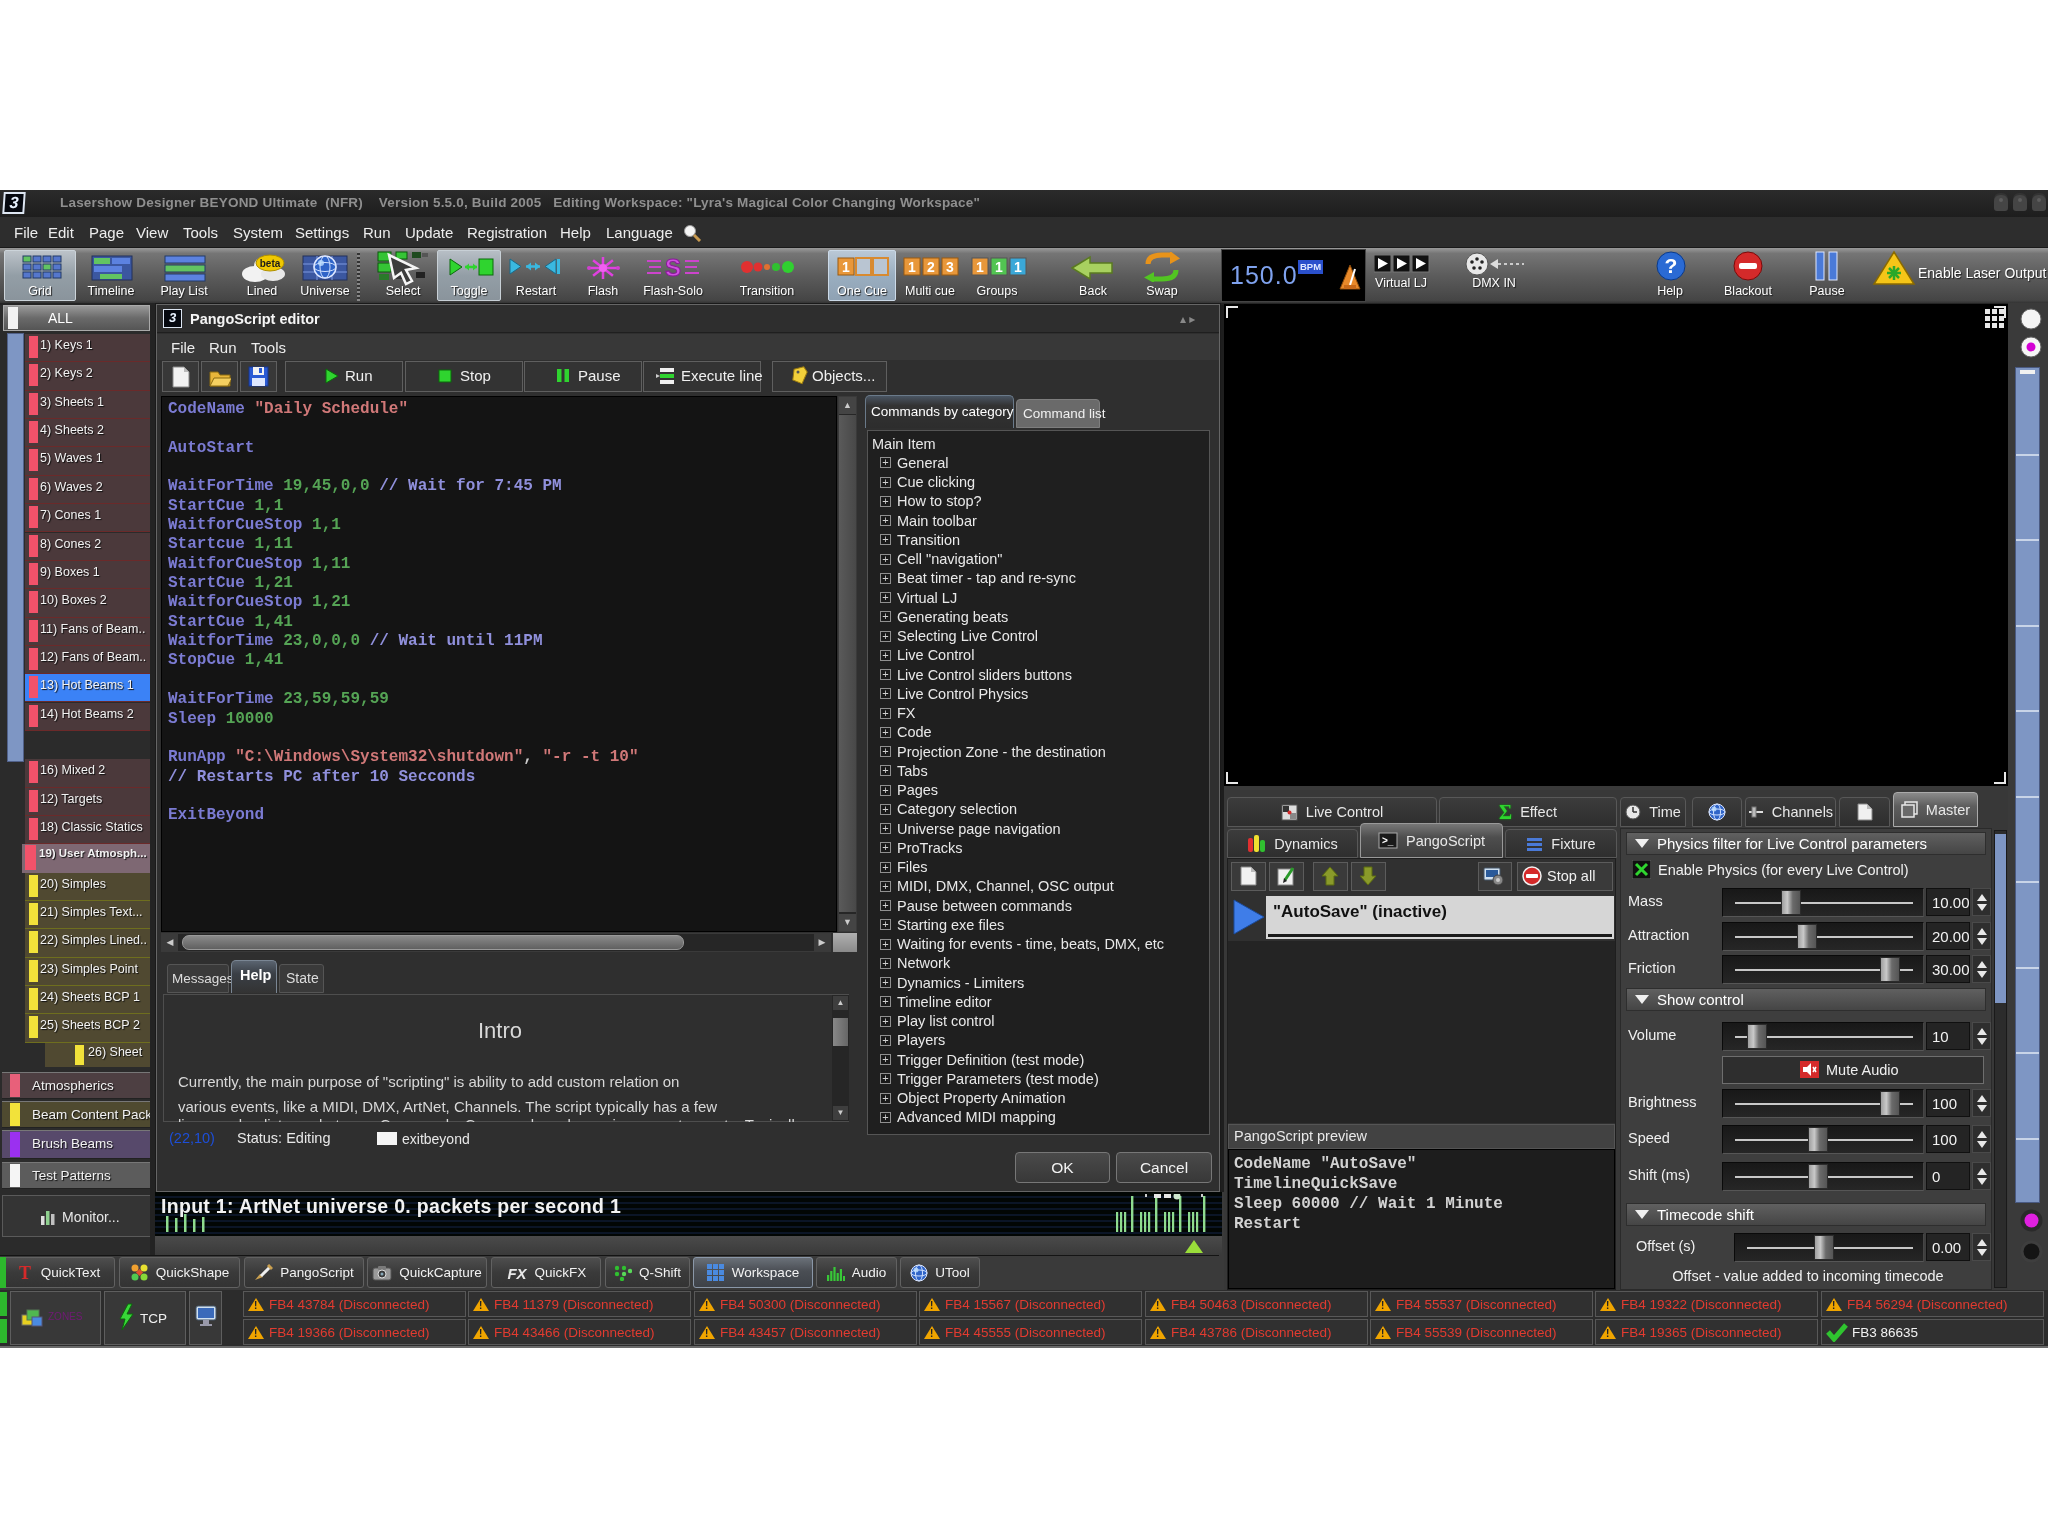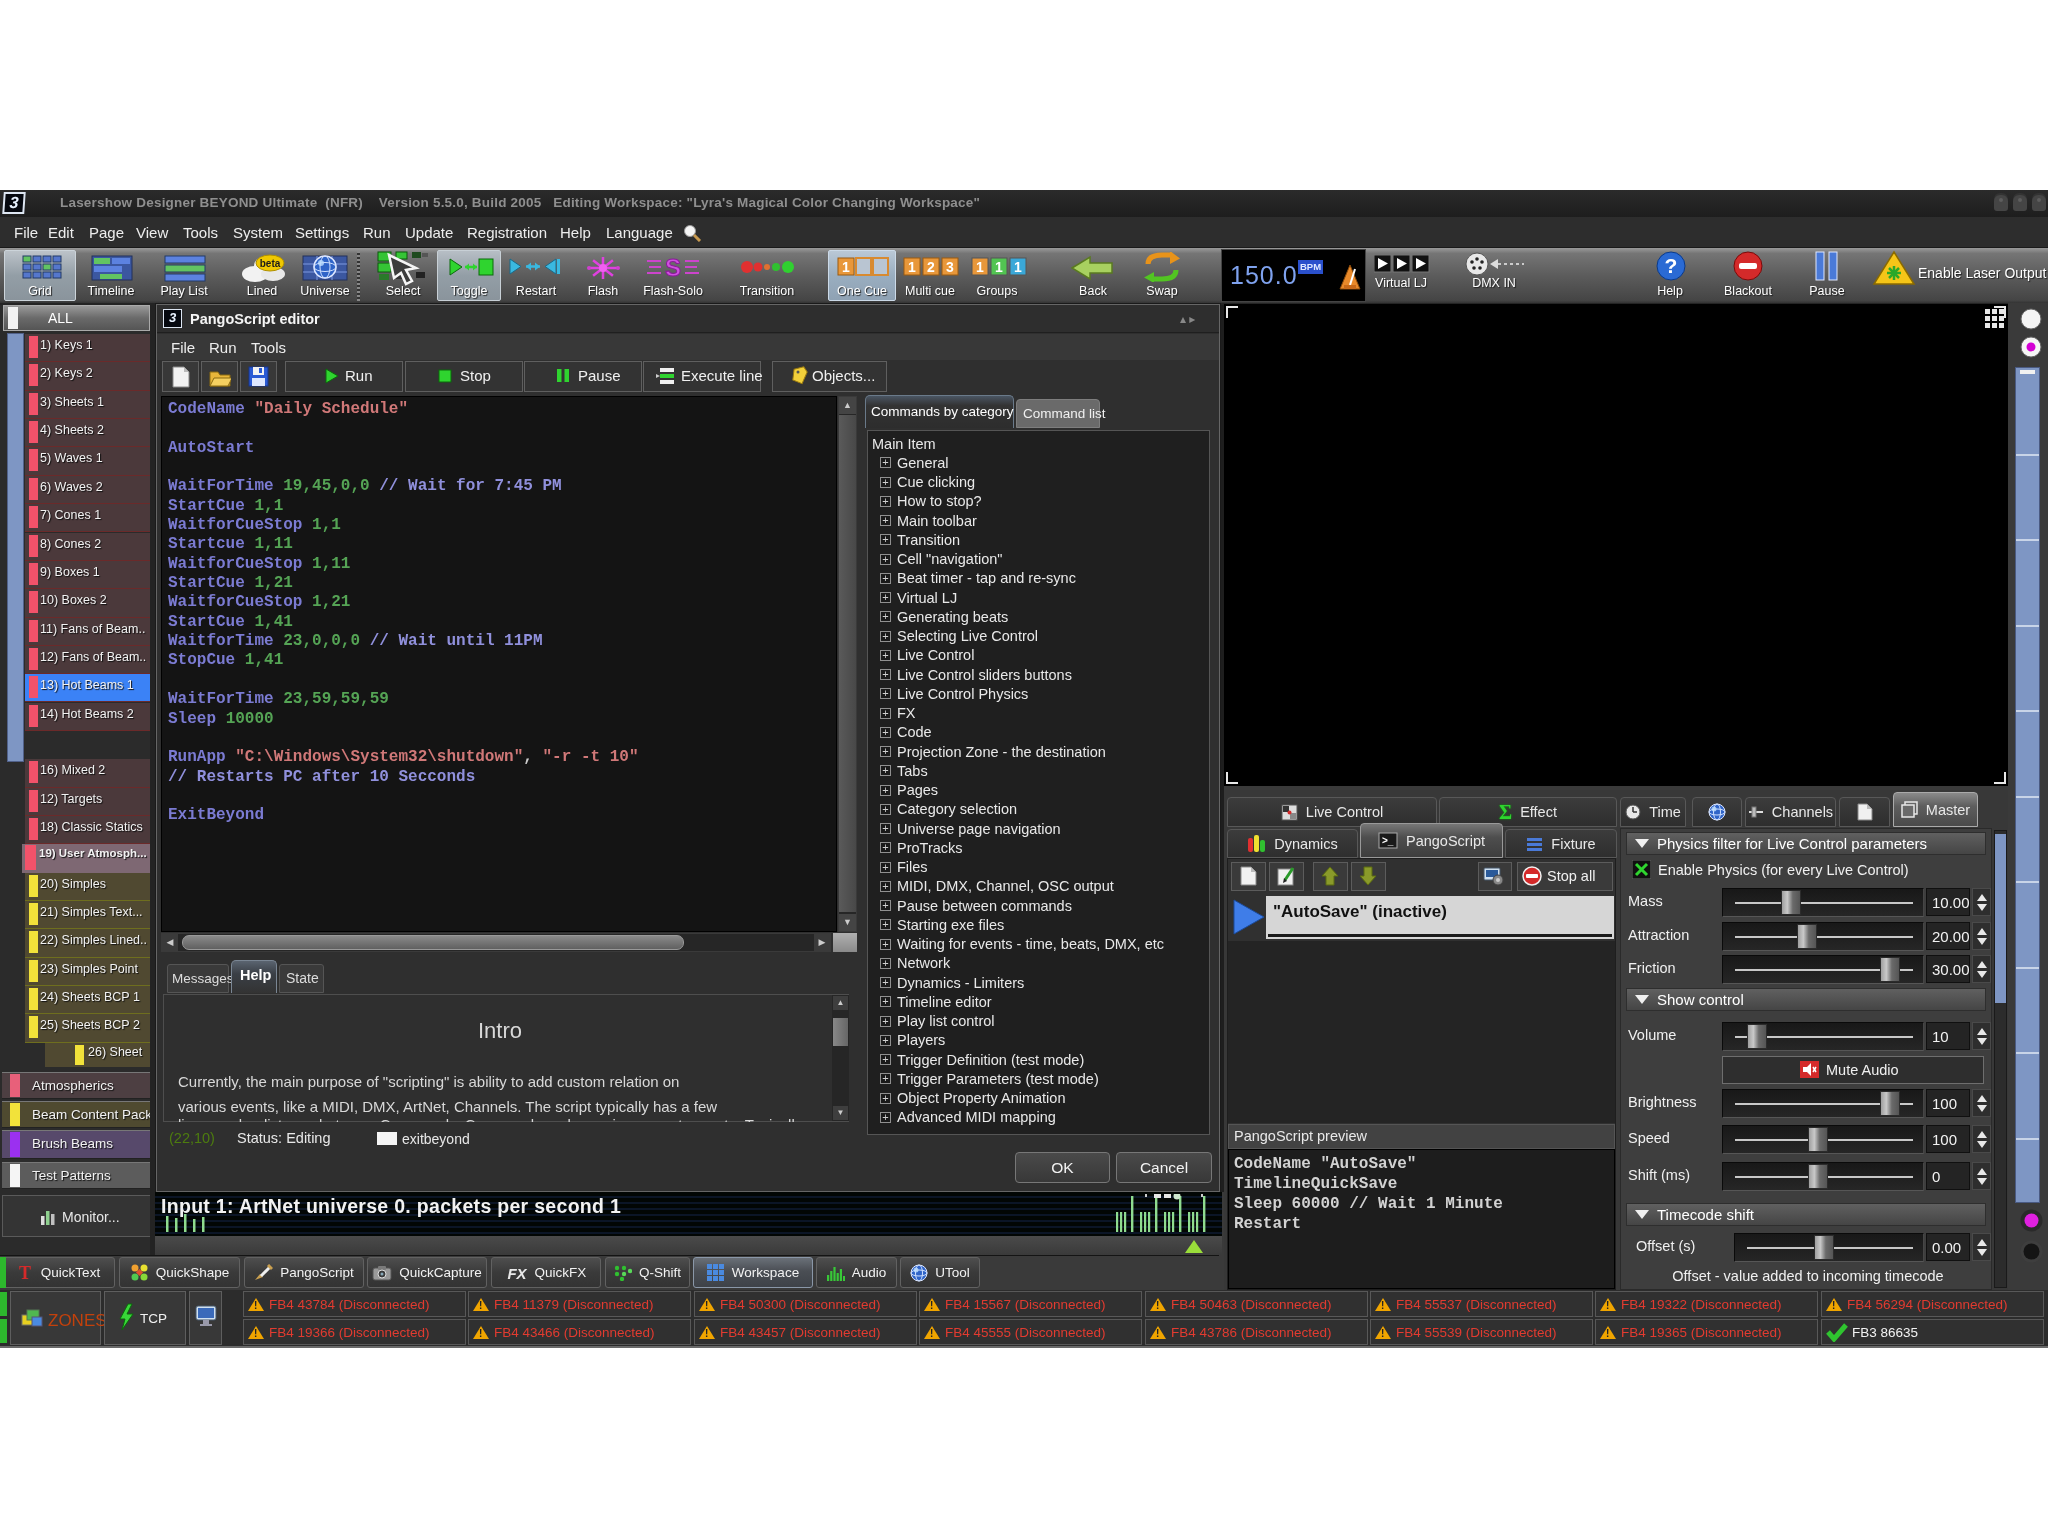--- a/index.html
+++ b/index.html
@@ -506,21 +506,21 @@
 <div style="position:absolute;left:286px;top:970px;color:#ddd;font-size:14px">State</div>
 <div style="position:absolute;left:163px;top:994px;width:686px;height:128px;background:#2f2f2f;border:1px solid #4e4e4e;overflow:hidden"></div>
 <div style="position:absolute;left:500px;top:1018px;transform:translateX(-50%);color:#d8d8d8;font-size:22px">Intro</div>
 <div style="position:absolute;left:178px;top:1073px;color:#d8d8d8;font-size:15px">Currently, the main purpose of "scripting" is ability to add custom relation on</div>
 <div style="position:absolute;left:178px;top:1098px;color:#d8d8d8;font-size:15px">various events, like a MIDI, DMX, ArtNet, Channels. The script typically has a few</div>
 <div style="position:absolute;left:178px;top:1116px;width:660px;height:6px;overflow:hidden"><span style="color:#d8d8d8;font-size:15px">lines, and a distance between Commands. Commands and experience are to create. Typically</span></div>
 <div style="position:absolute;left:832px;top:995px;width:17px;height:126px;background:#262626"></div>
 <div style="position:absolute;left:833px;top:996px;width:15px;height:14px;background:#3e3e3e;color:#ccc;font-size:8px;text-align:center;line-height:14px">▲</div>
 <div style="position:absolute;left:833px;top:1106px;width:15px;height:14px;background:#3e3e3e;color:#ccc;font-size:8px;text-align:center;line-height:14px">▼</div>
 <div style="position:absolute;left:833px;top:1018px;width:15px;height:28px;background:linear-gradient(90deg,#888,#666)"></div>
-<div style="position:absolute;left:169px;top:1130px;color:#4d7c0f;font-size:14.5px">(22,10)</div>
+<div style="position:absolute;left:169px;top:1130px;color:#1d4ed8;font-size:14.5px">(22,10)</div>
 <div style="position:absolute;left:237px;top:1130px;color:#e8e8e8;font-size:14.5px">Status: Editing</div>
 <div style="position:absolute;left:377px;top:1132px;width:20px;height:13px;background:#f5f5f5"></div>
 <div style="position:absolute;left:402px;top:1131px;color:#e8e8e8;font-size:14px">exitbeyond</div>
 <div style="position:absolute;left:1015px;top:1152px;width:95px;height:31px;background:linear-gradient(#4a4a4a,#383838);border:1px solid #777;border-radius:4px;color:#f2f2f2;font-size:15.5px;text-align:center;line-height:29px">OK</div>
 <div style="position:absolute;left:1116px;top:1152px;width:96px;height:31px;background:linear-gradient(#4a4a4a,#383838);border:1px solid #777;border-radius:4px;color:#f2f2f2;font-size:15.5px;text-align:center;line-height:29px">Cancel</div>
 <div style="position:absolute;left:1224px;top:304px;width:784px;height:482px;background:#000"></div>
 <div style="position:absolute;left:1226px;top:306px;width:12px;height:12px;border-left:2px solid #e8e8e8;border-top:2px solid #e8e8e8"></div>
 <div style="position:absolute;left:1994px;top:306px;width:12px;height:12px;border-right:2px solid #e8e8e8;border-top:2px solid #e8e8e8"></div>
 <div style="position:absolute;left:1226px;top:772px;width:12px;height:12px;border-left:2px solid #e8e8e8;border-bottom:2px solid #e8e8e8"></div>
 <div style="position:absolute;left:1994px;top:772px;width:12px;height:12px;border-right:2px solid #e8e8e8;border-bottom:2px solid #e8e8e8"></div>
@@ -879,21 +879,21 @@
 <div style="position:absolute;left:0;top:1257px;width:6px;height:31px;background:#2db82d"></div>
 <div style="position:absolute;left:0;top:1290px;width:2048px;height:58px;background:#2c2c2c;border-bottom:2px solid #6a6a6a"></div>
 <div style="position:absolute;left:0;top:1292px;width:7px;height:24px;background:#2db82d"></div>
 <div style="position:absolute;left:0;top:1319px;width:7px;height:24px;background:#2db82d"></div>
 <div style="position:absolute;left:10px;top:1291px;width:91px;height:54px;background:#383838;border:1px solid #5e5e5e"></div>
 <svg style="position:absolute;left:20px;top:1305px;" width="24" height="24" viewBox="0 0 24 24">
     <rect x="2" y="10" width="12" height="10" fill="#e8d020" stroke="#776"></rect>
     <rect x="7" y="5" width="12" height="10" fill="#50b850" stroke="#575"></rect>
     <rect x="12" y="12" width="10" height="9" fill="#4a8ae0" stroke="#557"></rect>
   </svg>
-<div style="position:absolute;left:48px;top:1311px;color:#c2410c;font-size:17px">ZONES</div>
+<div style="position:absolute;left:48px;top:1311px;color:#701a75;font-size:10px">ZONES</div>
 <div style="position:absolute;left:104px;top:1291px;width:82px;height:54px;background:#383838;border:1px solid #5e5e5e"></div>
 <svg style="position:absolute;left:116px;top:1303px;" width="20" height="28" viewBox="0 0 20 28">
     <polygon points="12,1 4,16 9,16 6,27 17,11 11,11 16,1" fill="#38d838" stroke="#0a6a0a"></polygon>
   </svg>
 <div style="position:absolute;left:140px;top:1311px;color:#f0f0f0;font-size:13.5px">TCP</div>
 <div style="position:absolute;left:189px;top:1291px;width:33px;height:54px;background:#383838;border:1px solid #5e5e5e"></div>
 <svg style="position:absolute;left:195px;top:1305px;" width="22" height="24" viewBox="0 0 22 24">
     <rect x="1" y="1" width="20" height="14" rx="2" fill="#cfe0f0" stroke="#456"></rect>
     <rect x="3" y="3" width="16" height="10" fill="#3a6aba"></rect>
     <rect x="8" y="15" width="6" height="4" fill="#99a"></rect>

